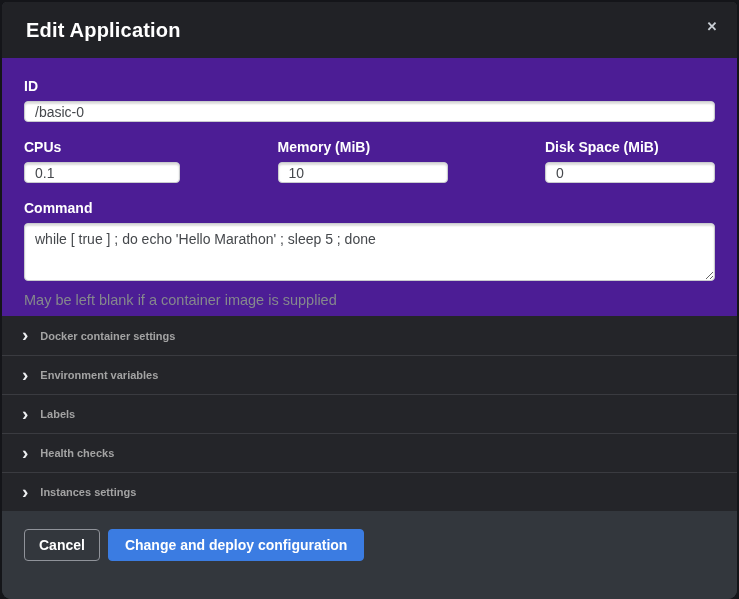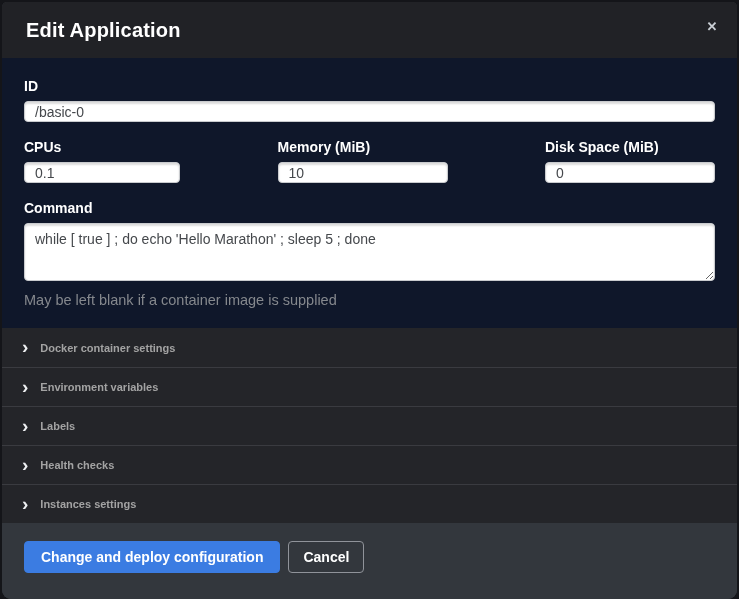--- a/index.html
+++ b/index.html
@@ -43,22 +43,22 @@
     color: #c9ced4;
     font-size: 13px;
     font-weight: bold;
     cursor: pointer;
     line-height: 22px;
     text-align: center;
     font-family: "Liberation Sans", sans-serif;
   }
   
   .modal-body {
-    background: #0f172a;
-    padding: 20px 22px 20px 22px;
+    background: #4c1d95;
+    padding: 20px 22px 8px 22px;
   }
   .field-label {
     display: block;
     color: #ffffff;
     font-size: 14px;
     font-weight: bold;
     margin-bottom: 7px;
   }
   .text-input, .text-area {
     width: 100%;
@@ -219,17 +219,17 @@
     </div>
 
     <div class="accordion-row">
       <span class="chevron">›</span>
       <span class="accordion-label">Instances settings</span>
     </div>
 
   </div>
 
   <div class="modal-footer">
+    <button class="btn btn-secondary">Cancel</button>
     <button class="btn btn-primary">Change and deploy configuration</button>
-    <button class="btn btn-secondary">Cancel</button>
   </div>
 
 </div>
 
 </body></html>

